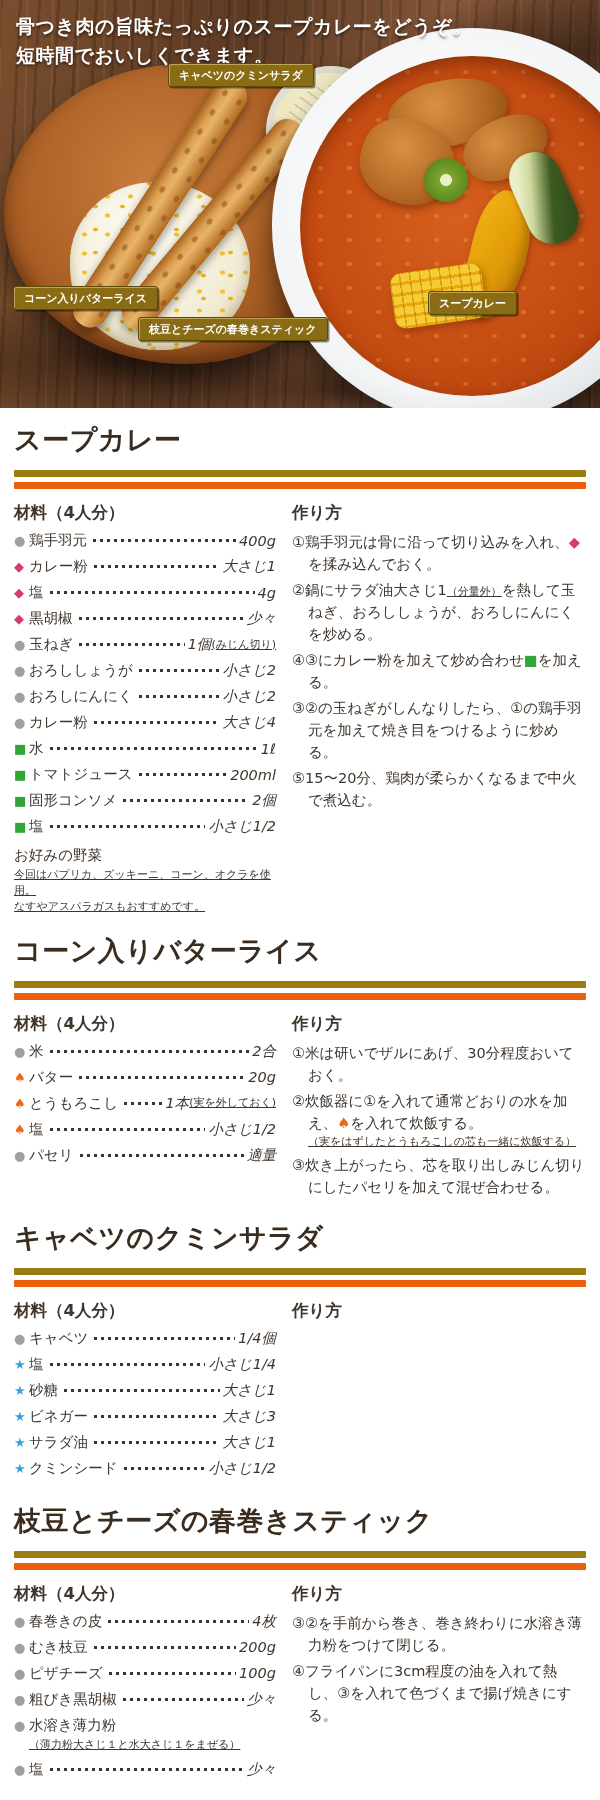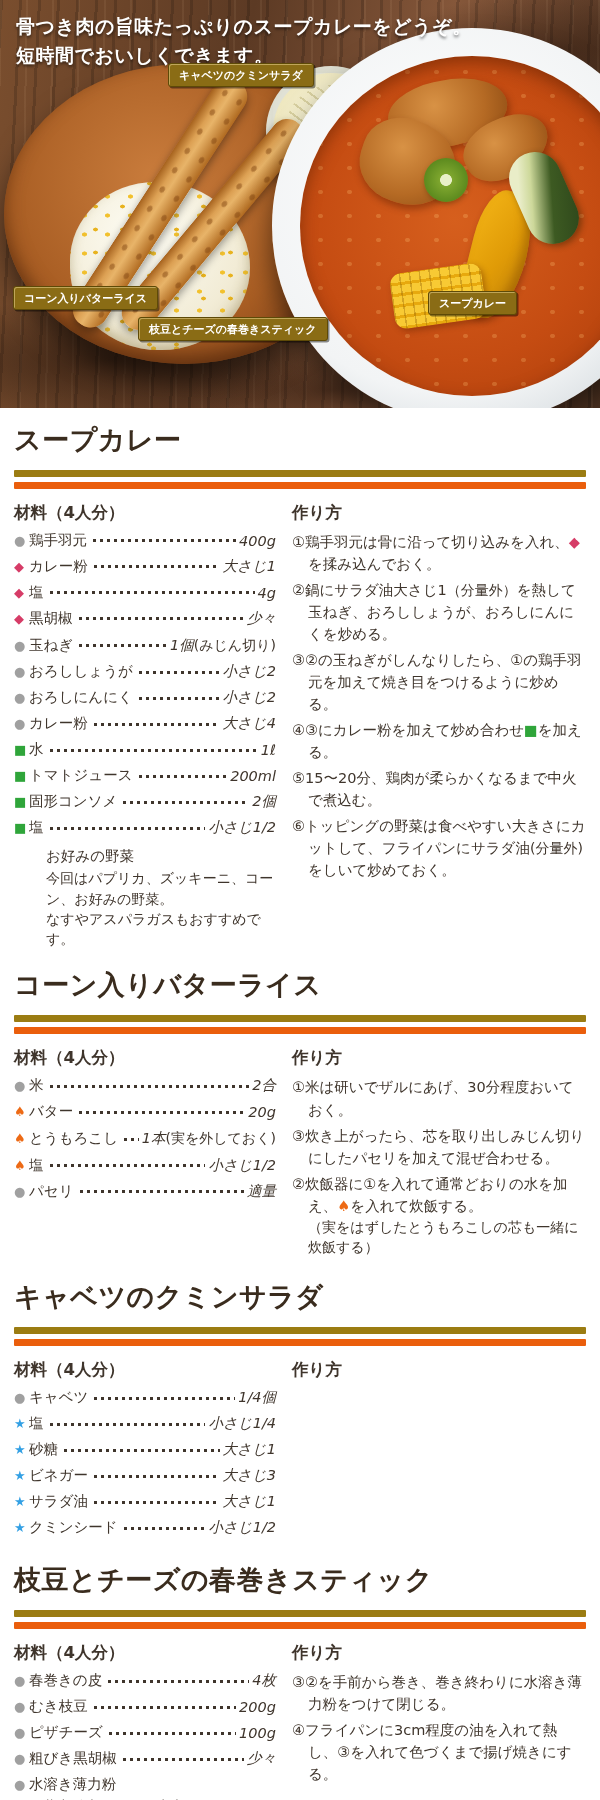--- a/index.html
+++ b/index.html
@@ -104,23 +104,23 @@
   h3 { font-size:16.5px; font-weight:bold; margin:0 0 7px; color:var(--text,#3f352c); }
 
   .ing-list { list-style:none; }
   .ing { margin-bottom:7px; font-size:14.5px; }
   .ing .row { display:flex; align-items:center; }
   .mark { flex:0 0 15px; font-size:13px; line-height:1; }
   .iname { white-space:nowrap; }
   .leader { flex:1 1 10px; min-width:8px; height:1em; margin:0 3px;
     background:radial-gradient(circle, var(--text,#3f352c) 1.6px, transparent 2px) 1px 55%/7px 7px repeat-x; }
   .amt { white-space:nowrap;font-style:italic; }
-  .tiny { font-size:14px; line-height:1.45; }
+  .tiny { font-size:11px; line-height:1.45;text-decoration:underline; }
   .sub-note { padding-left:15px; margin-top:2px; }
-  .extra { margin-top:10px;margin-left:32px; }
+  .extra { margin-top:10px; }
   .extra-title { font-size:14.5px; margin-bottom:2px; }
 
   .step-list { list-style:none; }
   .step { font-size:14.5px; line-height:1.52; margin-bottom:4px; padding-left:16px; text-indent:-16px; }
   .step-note { text-indent:0; }
 </style>
 </head>
 <body>
 
 <div class="hero">
@@ -265,34 +265,33 @@
               <span class="mark" style="color: rgb(47, 165, 58);">■</span>
               <span class="iname">塩</span>
               <span class="leader"></span>
               <span class="amt">小さじ1/2</span>
             </div>
 
           </li>
         </ul>
       <div class="extra">
         <div class="extra-title">お好みの野菜</div>
-        <div class="tiny">今回はパプリカ、ズッキーニ、コーン、お好みの野菜。</div>
+        <div class="tiny">今回はパプリカ、ズッキーニ、コーン、オクラを使用。</div>
         <div class="tiny">なすやアスパラガスもおすすめです。</div>
       </div>
     </div>
     <div class="col-r">
       <h3>作り方</h3>
       <ol class="step-list">
 
       <li class="step"><span class="num">①</span><span class="stext">鶏手羽元は骨に沿って切り込みを入れ、<span style="color:#d63c67">◆</span>を揉み込んでおく。</span></li>
           <li class="step"><span class="num">②</span><span class="stext">鍋にサラダ油大さじ1<span class="tiny">（分量外）</span>を熱して玉ねぎ、おろししょうが、おろしにんにくを炒める。</span></li>
+          <li class="step"><span class="num">④</span><span class="stext">③にカレー粉を加えて炒め合わせ<span style="color:#2fa53a">■</span>を加える。</span></li>
           <li class="step"><span class="num">③</span><span class="stext">②の玉ねぎがしんなりしたら、①の鶏手羽元を加えて焼き目をつけるように炒める。</span></li>
-          <li class="step"><span class="num">④</span><span class="stext">③にカレー粉を加えて炒め合わせ<span style="color:#2fa53a">■</span>を加える。</span></li>
           <li class="step"><span class="num">⑤</span><span class="stext">15〜20分、鶏肉が柔らかくなるまで中火で煮込む。</span></li>
-          <li class="step"><span class="num">⑥</span><span class="stext">トッピングの野菜は食べやすい大きさにカットして、フライパンにサラダ油<span class="tiny">(分量外)</span>をしいて炒めておく。</span></li>
         </ol>
     </div>
   </div>
 </section>
 
 <section class="recipe">
   <h2 class="r-title">コーン入りバターライス</h2>
   <div class="rule gold"></div>
   <div class="rule orange"></div>
   <div class="cols">
@@ -346,22 +345,22 @@
             </div>
 
           </li>
         </ul>
     </div>
     <div class="col-r">
       <h3>作り方</h3>
       <ol class="step-list">
 
       <li class="step"><span class="num">①</span><span class="stext">米は研いでザルにあげ、30分程度おいておく。</span></li>
+          <li class="step"><span class="num">②</span><span class="stext">炊飯器に①を入れて通常どおりの水を加え、<span style="color:#ed6a15">♠</span>を入れて炊飯する。</span><div class="step-note tiny">（実をはずしたとうもろこしの芯も一緒に炊飯する）</div></li>
           <li class="step"><span class="num">③</span><span class="stext">炊き上がったら、芯を取り出しみじん切りにしたパセリを加えて混ぜ合わせる。</span></li>
-          <li class="step"><span class="num">②</span><span class="stext">炊飯器に①を入れて通常どおりの水を加え、<span style="color:#ed6a15">♠</span>を入れて炊飯する。</span><div class="step-note tiny">（実をはずしたとうもろこしの芯も一緒に炊飯する）</div></li>
         </ol>
     </div>
   </div>
 </section>
 
 <section class="recipe">
   <h2 class="r-title">キャベツのクミンサラダ</h2>
   <div class="rule gold"></div>
   <div class="rule orange"></div>
   <div class="cols">

